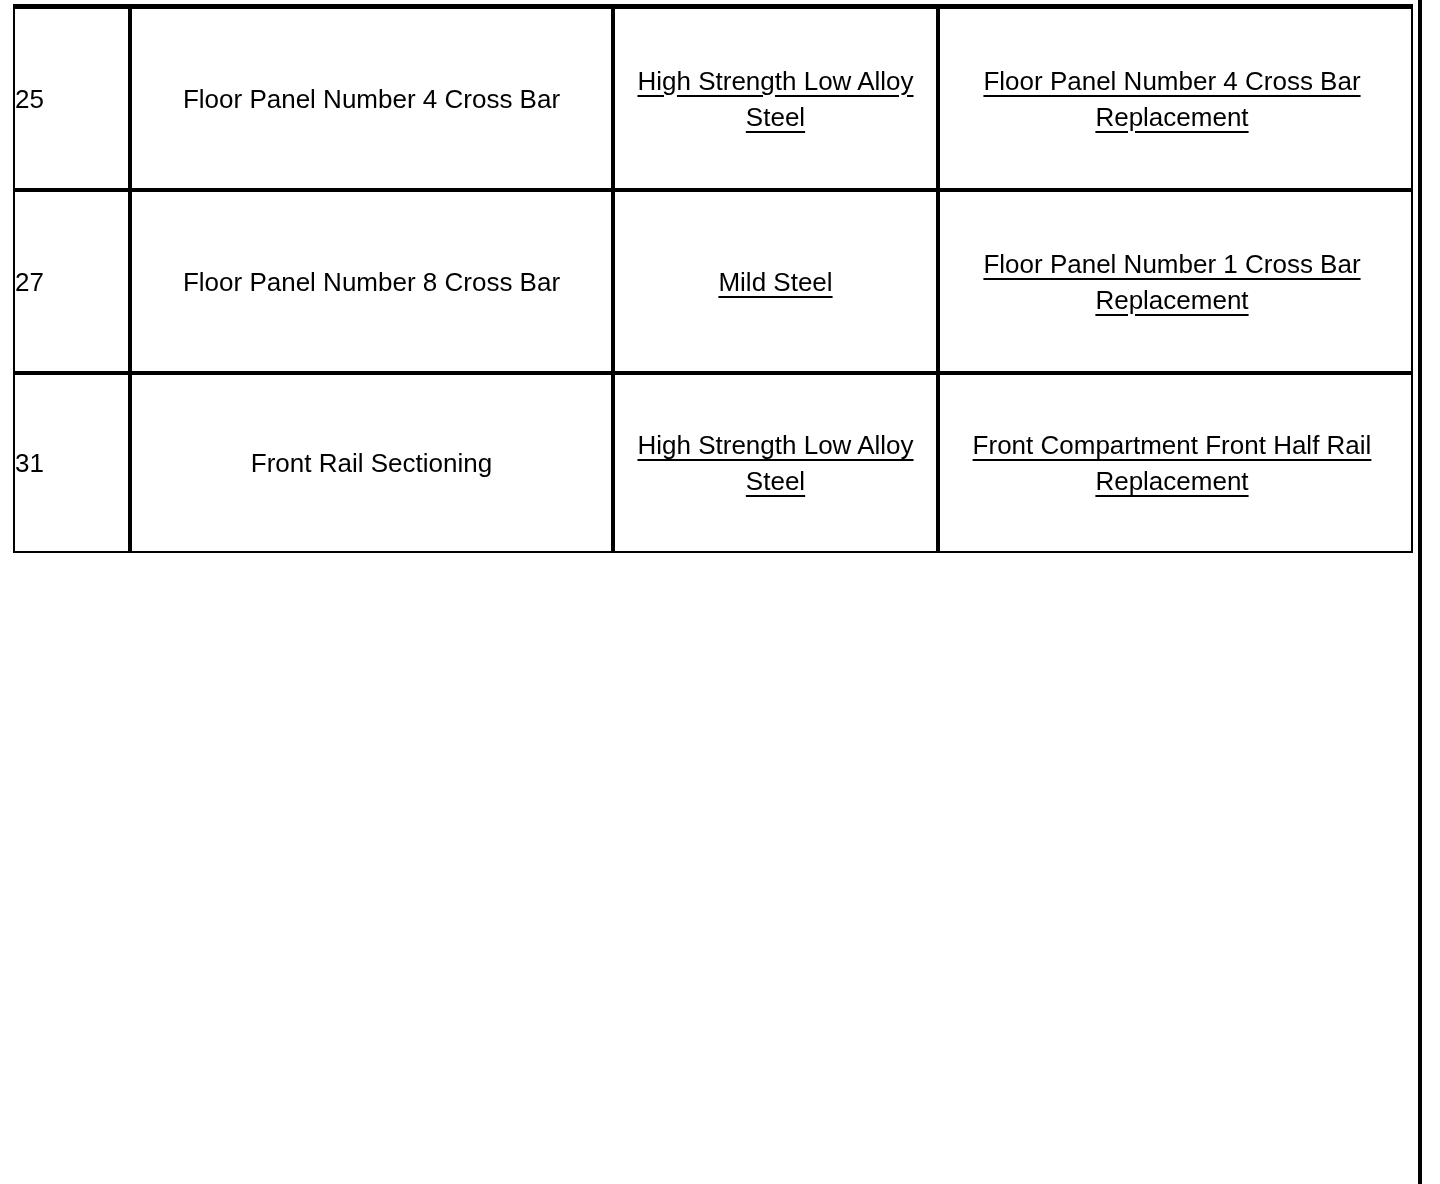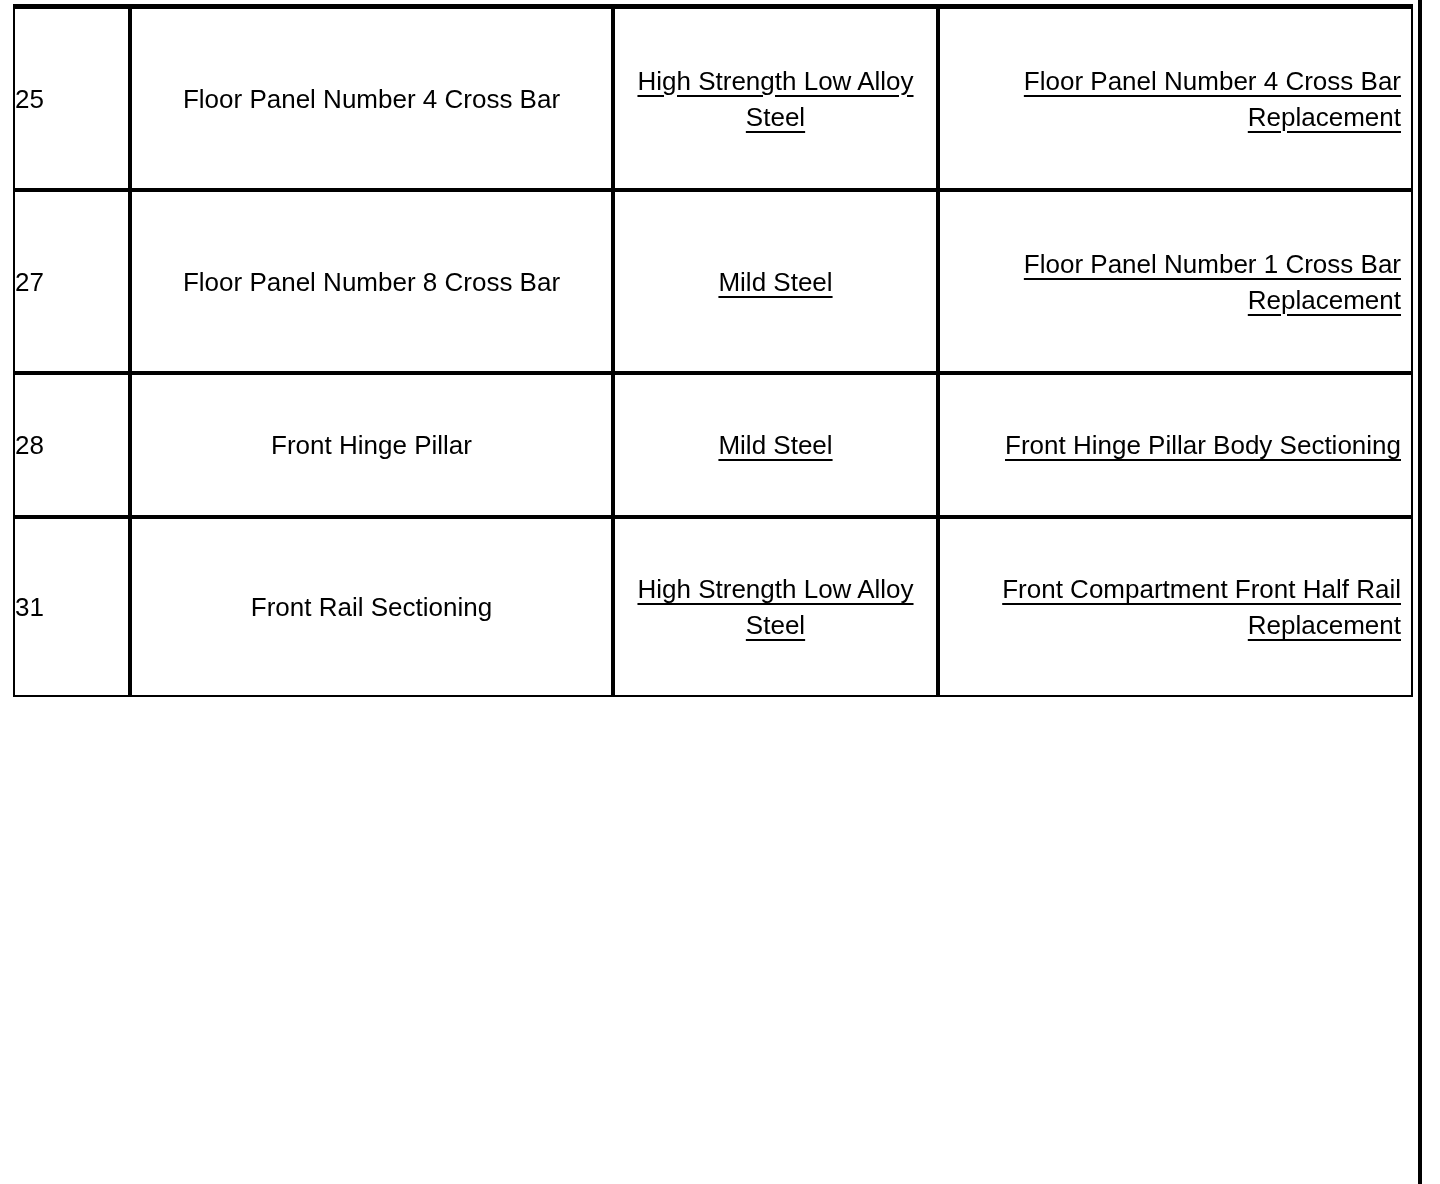--- a/index.html
+++ b/index.html
@@ -32,21 +32,21 @@
     border: 2px solid #000000;
     box-sizing: border-box;
     vertical-align: middle;
     overflow: hidden;
     background: #ffffff;
   }
   tr.first-row td { border-top-width: 5px; }
   td.num-cell   { text-align: left; padding: 0; }
   td.part-cell  { text-align: center; padding: 0 4px; }
   td.steel-cell { text-align: center; padding: 20px 2px; }
-  td.proc-cell  { text-align: right; padding: 4px 10px 4px 3px; }
+  td.proc-cell  { text-align: center; padding: 4px 10px 4px 3px; }
   a.tbl-link {
     color: #000000;
     text-decoration: underline;
     text-decoration-thickness: 2px;
     text-underline-offset: 5px;
     cursor: pointer;
   }
   .outer-right-border {
     position: absolute;
     left: 1418px;
@@ -74,26 +74,20 @@
           <td class="steel-cell"><a class="tbl-link">High Strength Low Alloy Steel</a></td>
           <td class="proc-cell"><a class="tbl-link">Floor Panel Number 4 Cross Bar Replacement</a></td>
         </tr>
         <tr>
           <td class="num-cell" style="height: 183px;">27</td>
           <td class="part-cell">Floor Panel Number 8 Cross Bar</td>
           <td class="steel-cell"><a class="tbl-link">Mild Steel</a></td>
           <td class="proc-cell"><a class="tbl-link">Floor Panel Number 1 Cross Bar Replacement</a></td>
         </tr>
         <tr>
-          <td class="num-cell" style="height: 144px;">28</td>
-          <td class="part-cell">Front Hinge Pillar</td>
-          <td class="steel-cell"><a class="tbl-link">Mild Steel</a></td>
-          <td class="proc-cell"><a class="tbl-link">Front Hinge Pillar Body Sectioning</a></td>
-        </tr>
-        <tr>
           <td class="num-cell" style="height: 180px;">31</td>
           <td class="part-cell">Front Rail Sectioning</td>
           <td class="steel-cell"><a class="tbl-link">High Strength Low Alloy Steel</a></td>
           <td class="proc-cell"><a class="tbl-link">Front Compartment Front Half Rail Replacement</a></td>
         </tr>
       </tbody>
   </table>
   <div class="outer-right-border"></div>
 </div>
 

